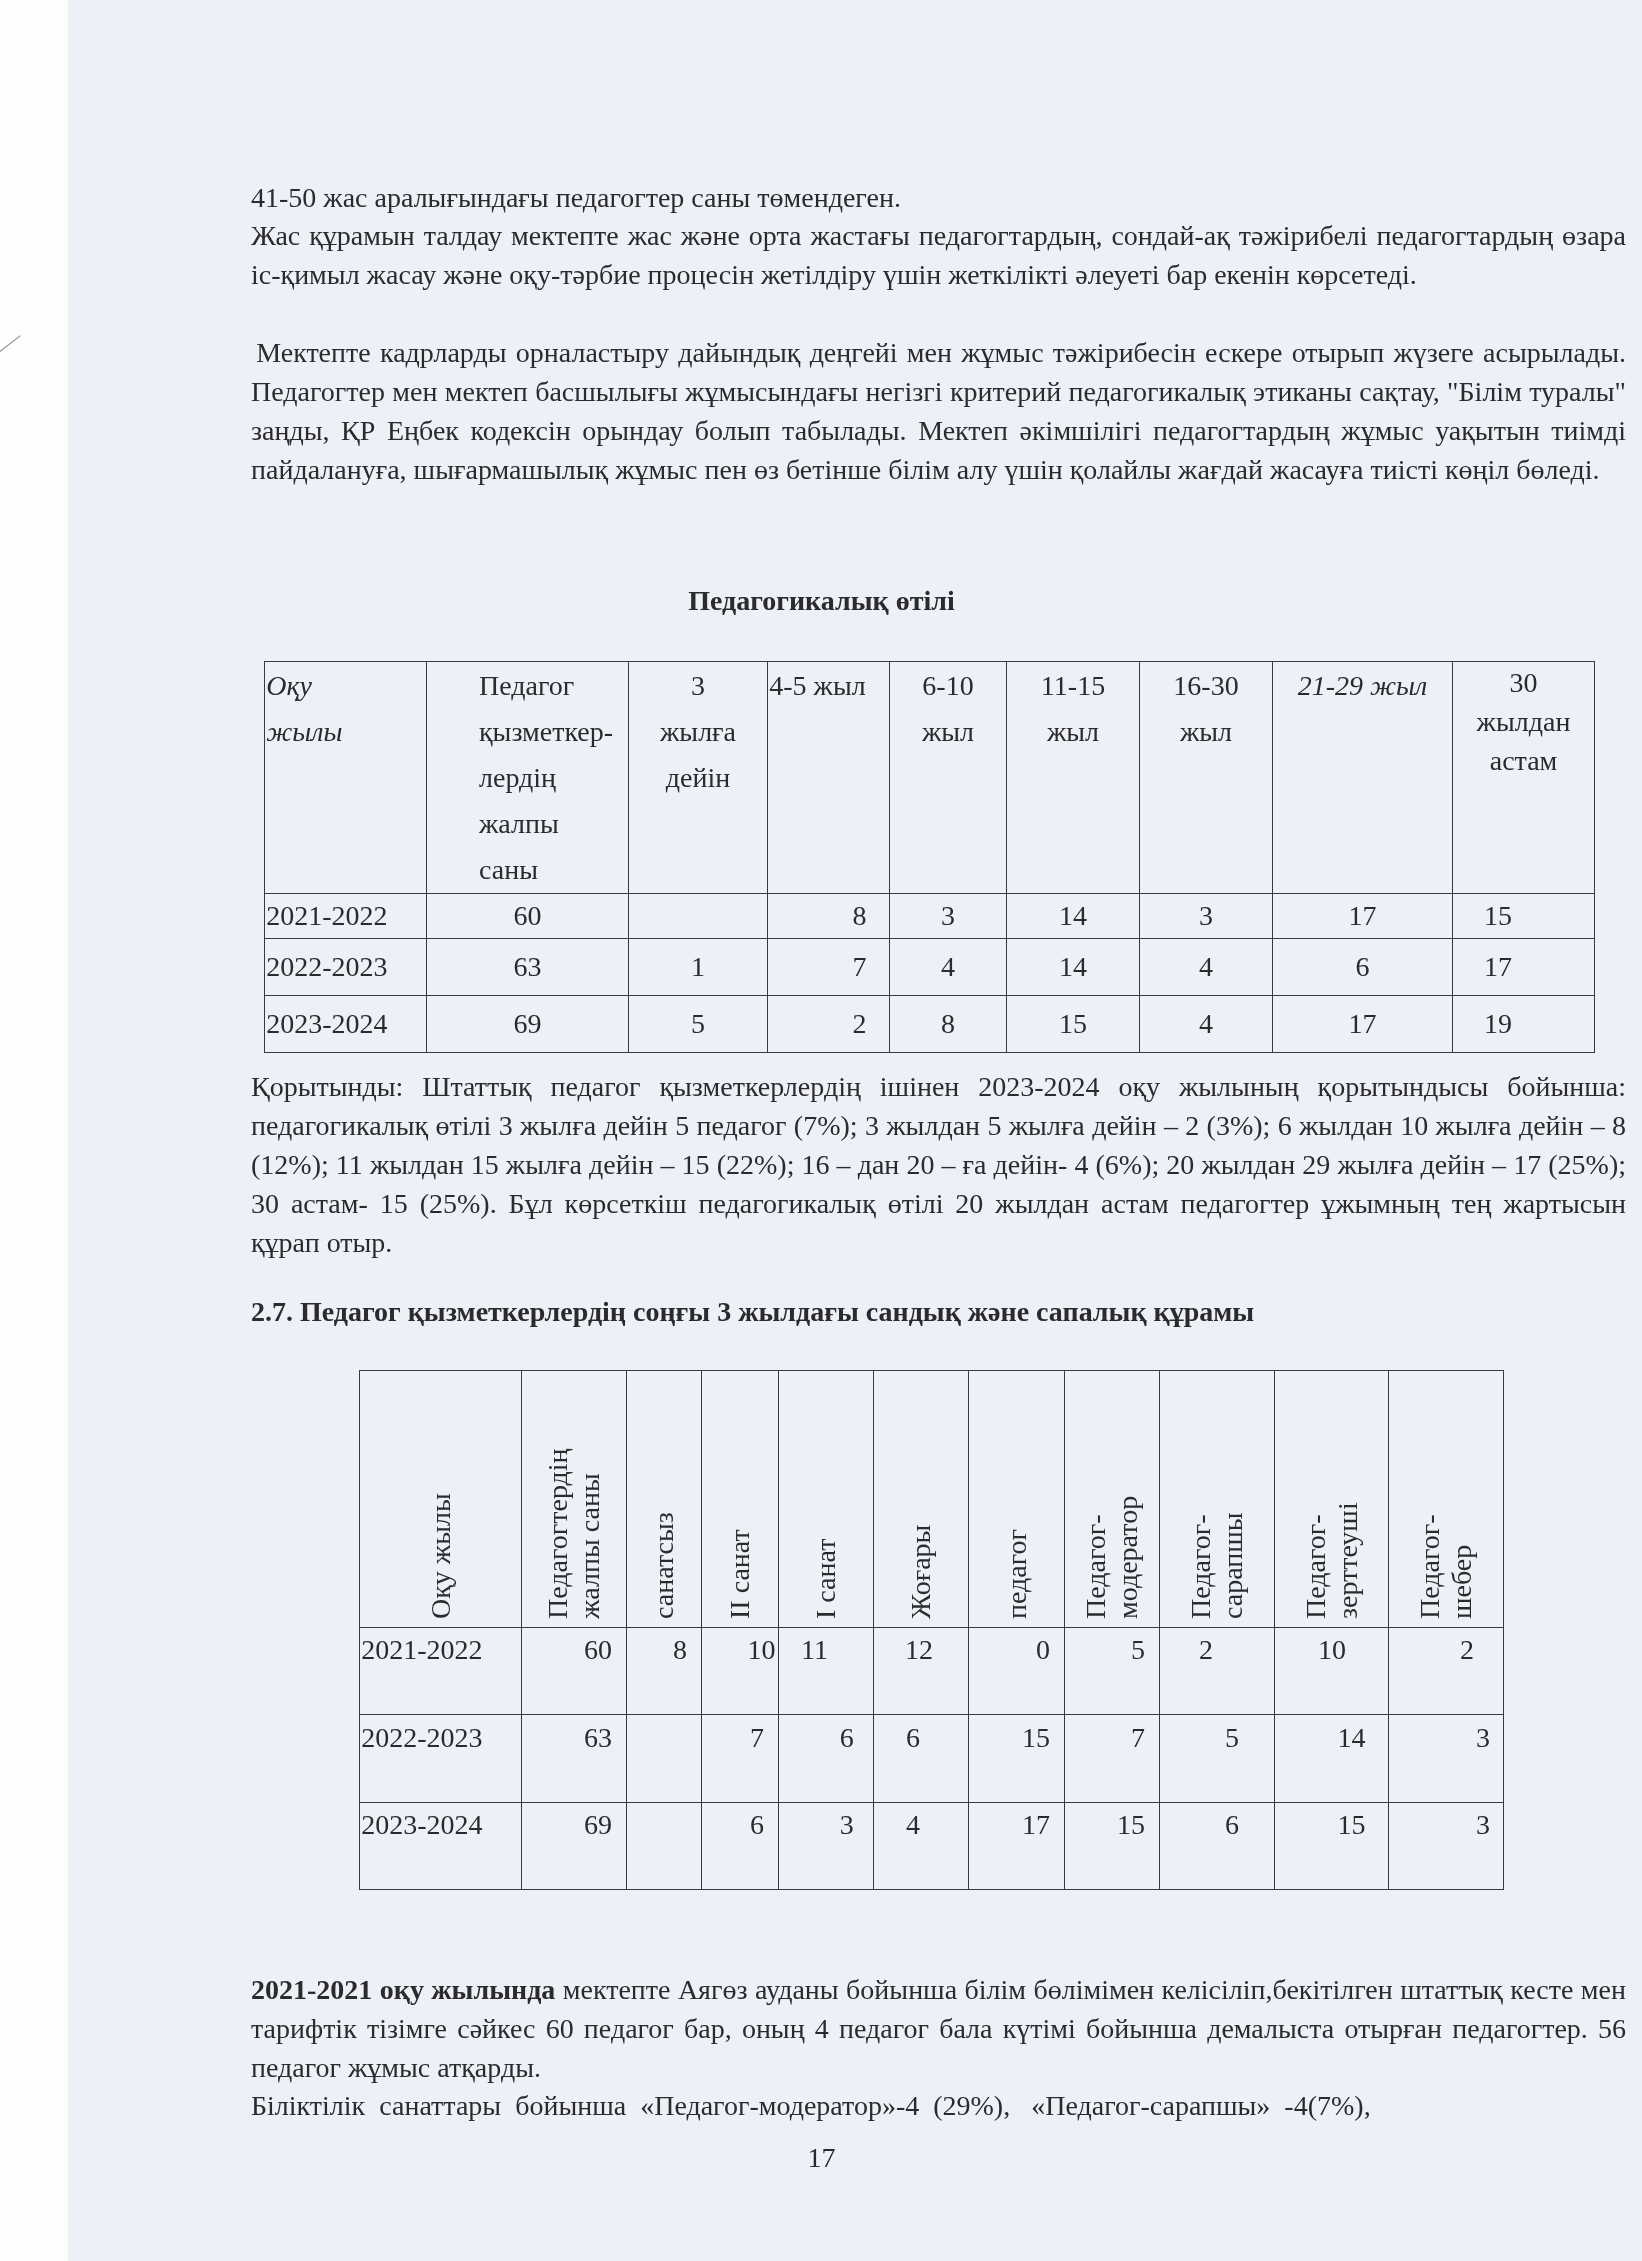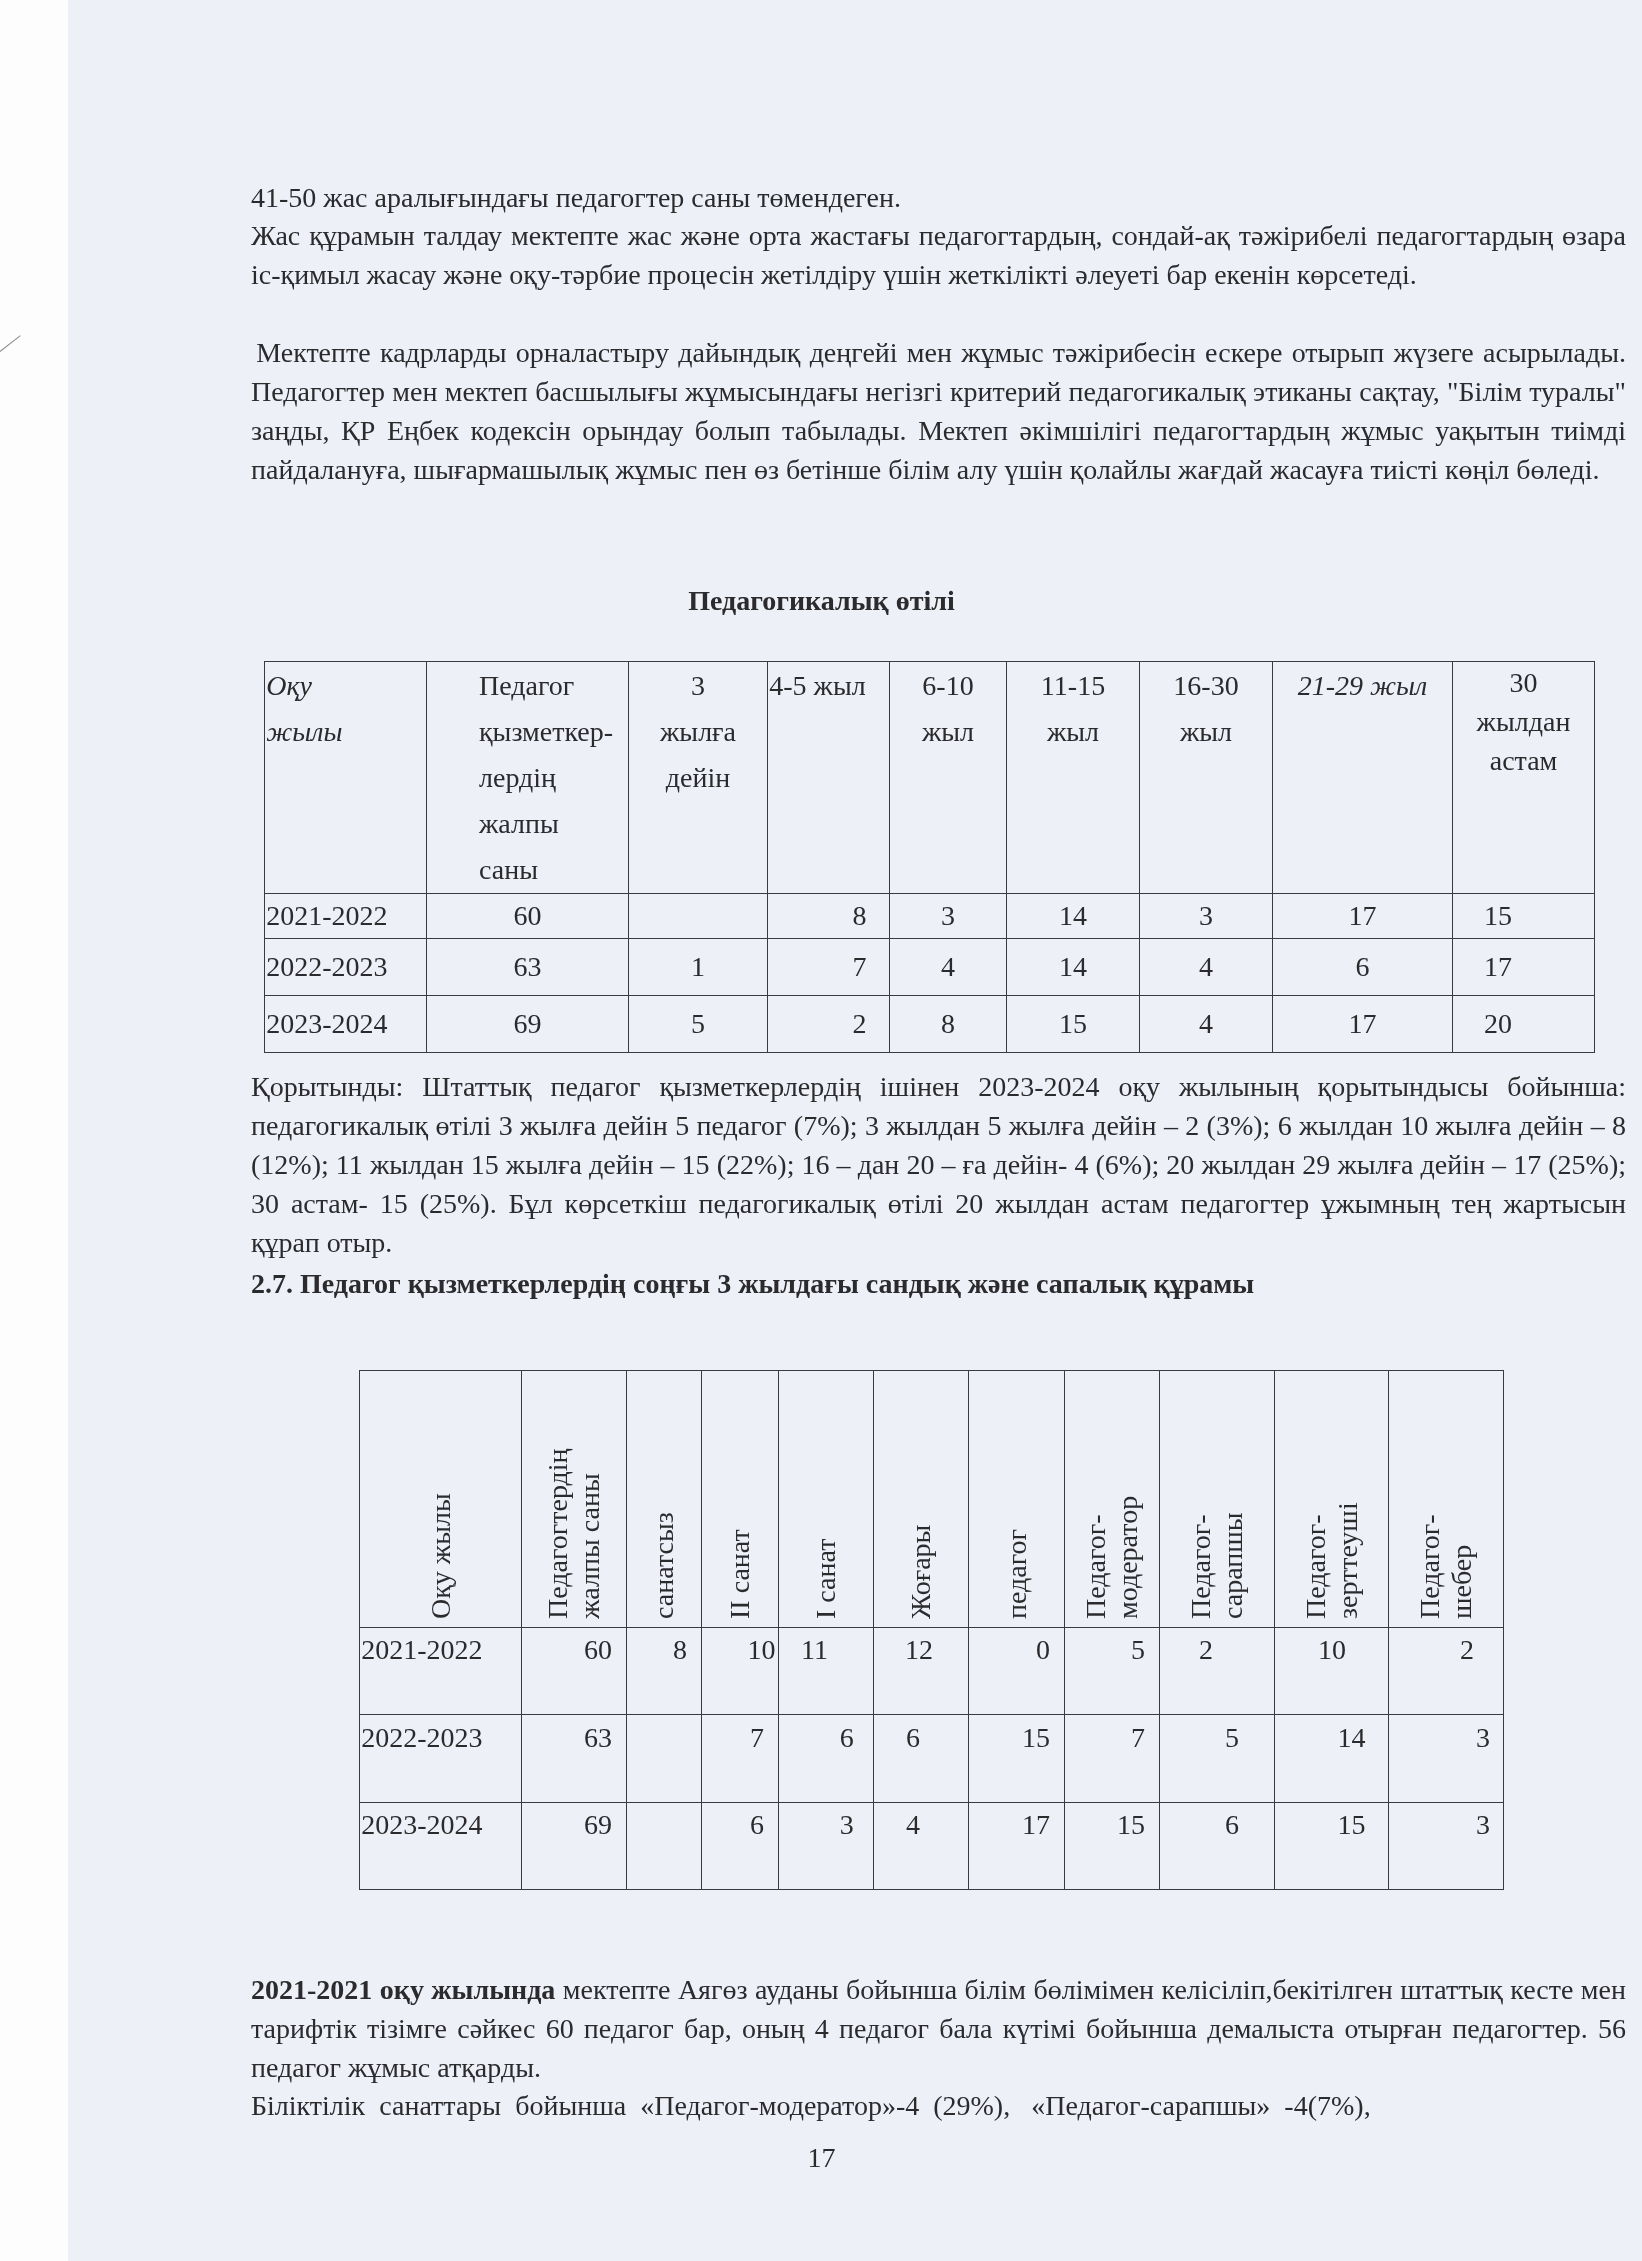--- a/index.html
+++ b/index.html
@@ -127,28 +127,28 @@
     </tr>
     <tr style="height:57px;">
       <td class="yr">2023-2024</td>
       <td>69</td>
       <td>5</td>
       <td style="text-align:right;padding-right:22.5px;">2</td>
       <td>8</td>
       <td>15</td>
       <td>4</td>
       <td>17</td>
-      <td style="text-align:left;padding-left:31px;">20</td>
+      <td style="text-align:left;padding-left:31px;">19</td>
     </tr>
   </tbody>
 </table>
 
 <div class="para" style="top:1067px;">Қорытынды: Штаттық педагог қызметкерлердің ішінен 2023-2024 оқу жылының қорытындысы бойынша: педагогикалық өтілі 3 жылға дейін 5 педагог (7%); 3 жылдан 5 жылға дейін – 2 (3%); 6 жылдан 10 жылға дейін – 8 (12%); 11 жылдан 15 жылға дейін – 15 (22%); 16 – дан 20 – ға дейін- 4 (6%); 20 жылдан 29 жылға дейін – 17 (25%); 30 астам- 15 (25%). Бұл көрсеткіш педагогикалық өтілі 20 жылдан астам педагогтер ұжымның тең жартысын құрап отыр.</div>
 
-<div class="section-title" style="top:1268px;">2.7. Педагог қызметкерлердің соңғы 3 жылдағы сандық  және сапалық құрамы</div>
+<div class="section-title" style="top:1296px;">2.7. Педагог қызметкерлердің соңғы 3 жылдағы сандық  және сапалық құрамы</div>
 
 <table id="t2">
   <colgroup>
     <col style="width:162px">
       <col style="width:105px">
       <col style="width:75px">
       <col style="width:77px">
     <col style="width:95px">
       <col style="width:95px">
       <col style="width:96px">

